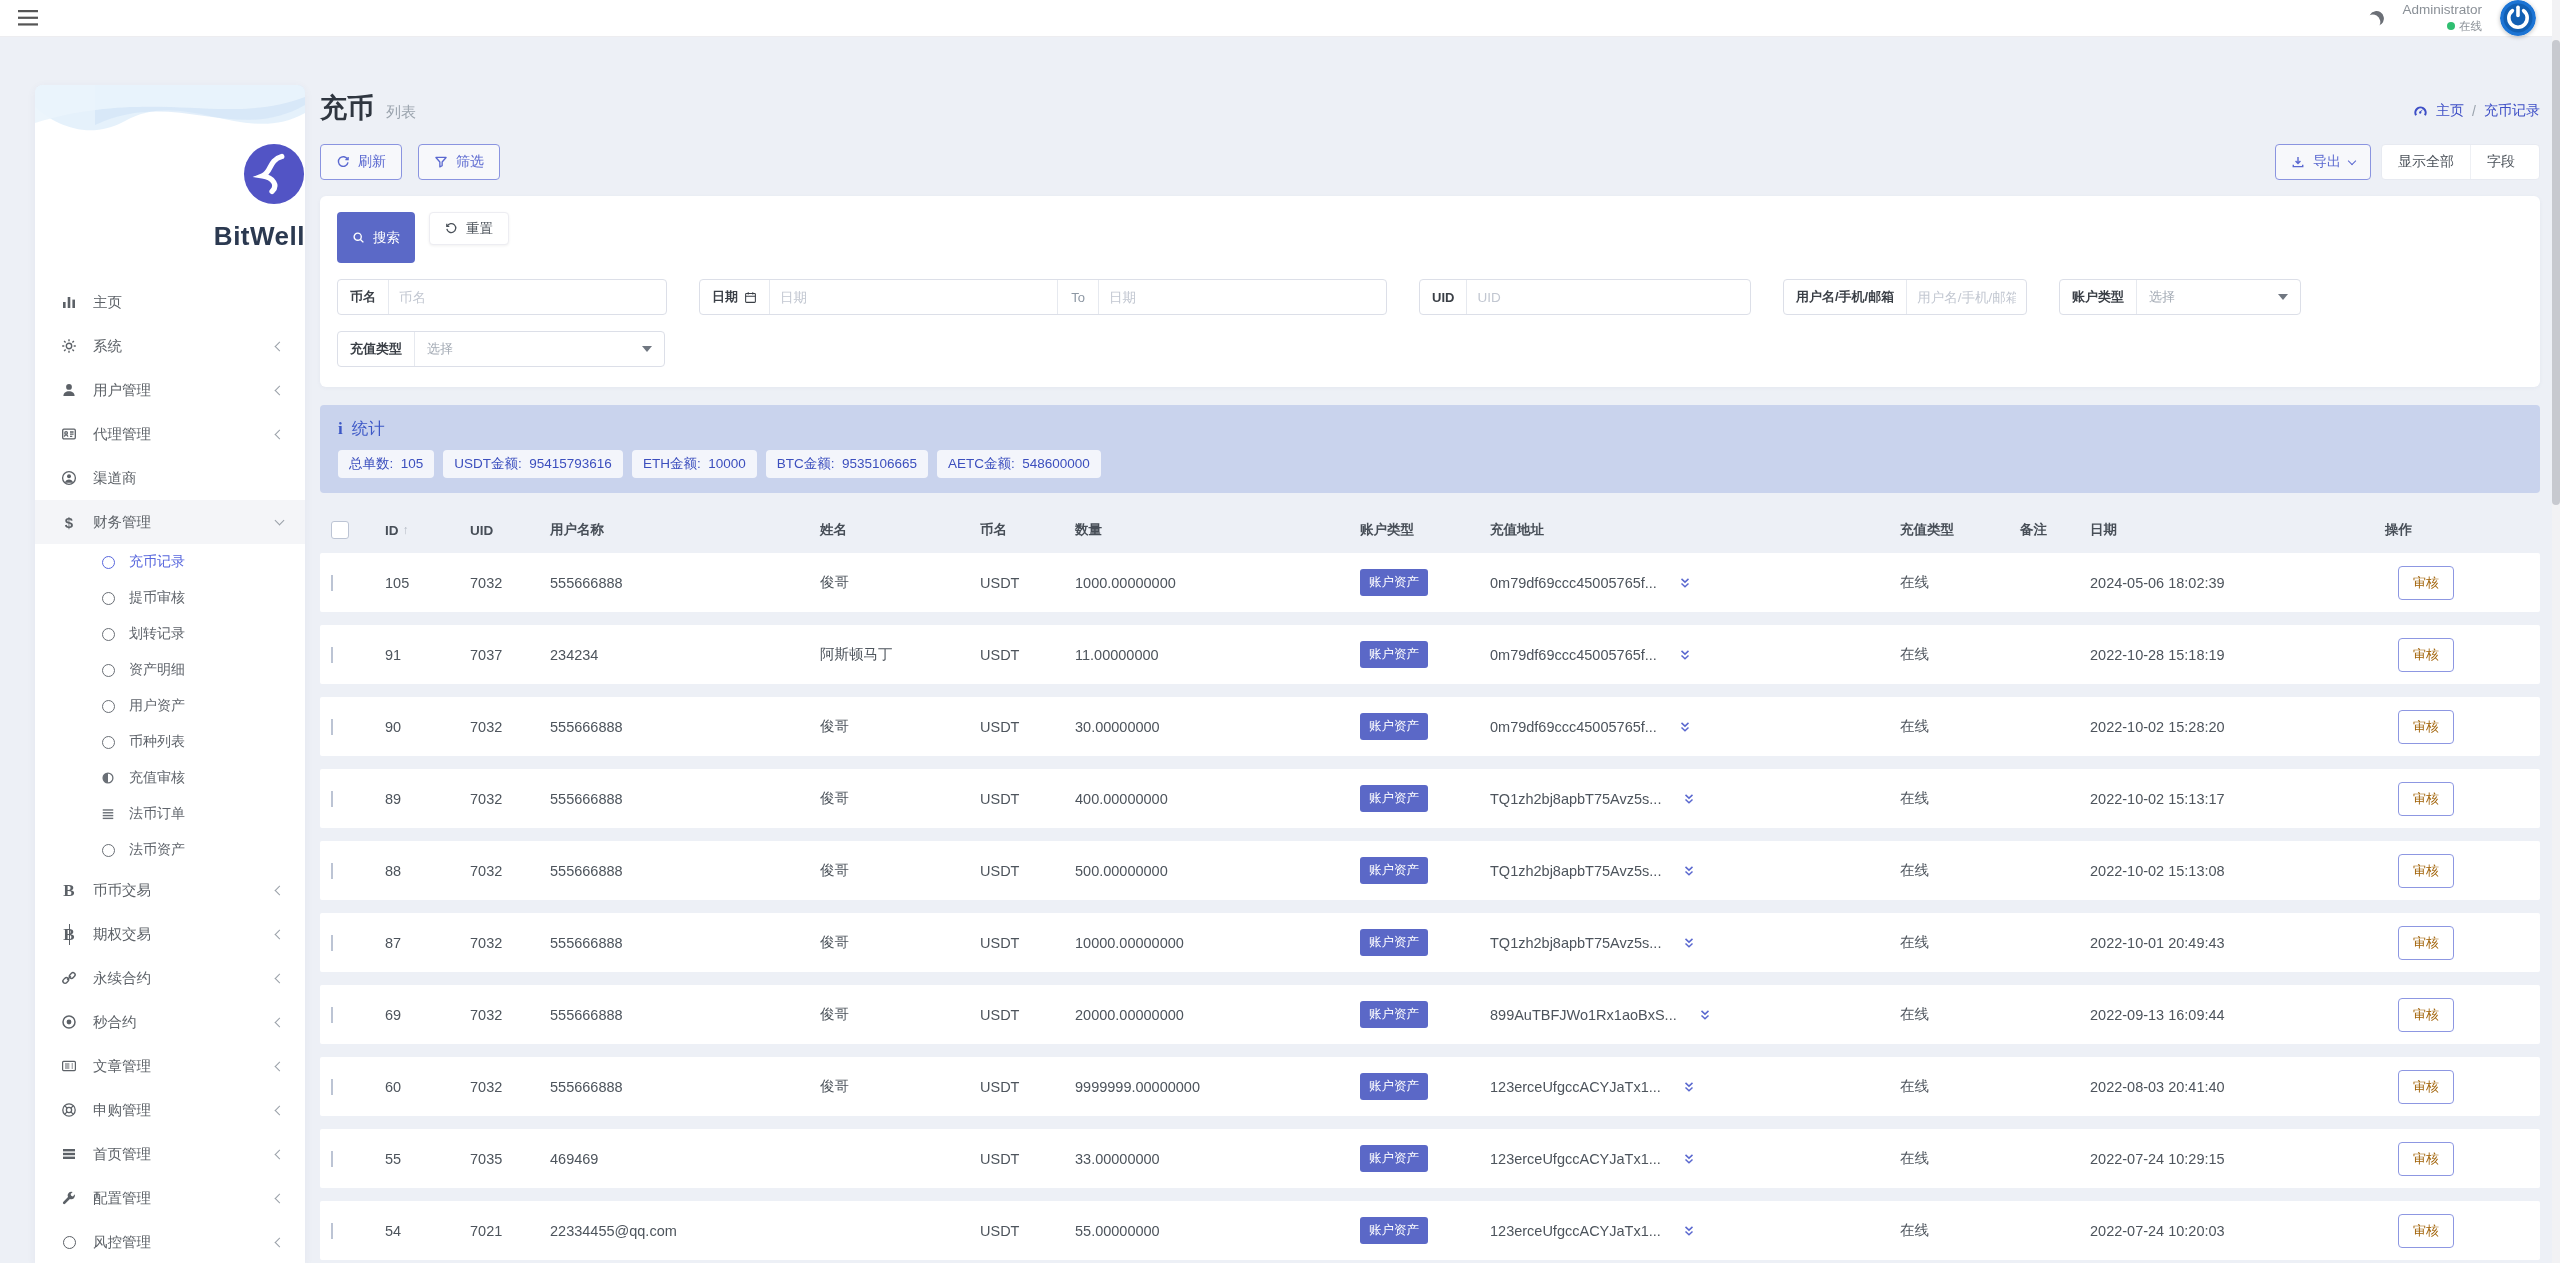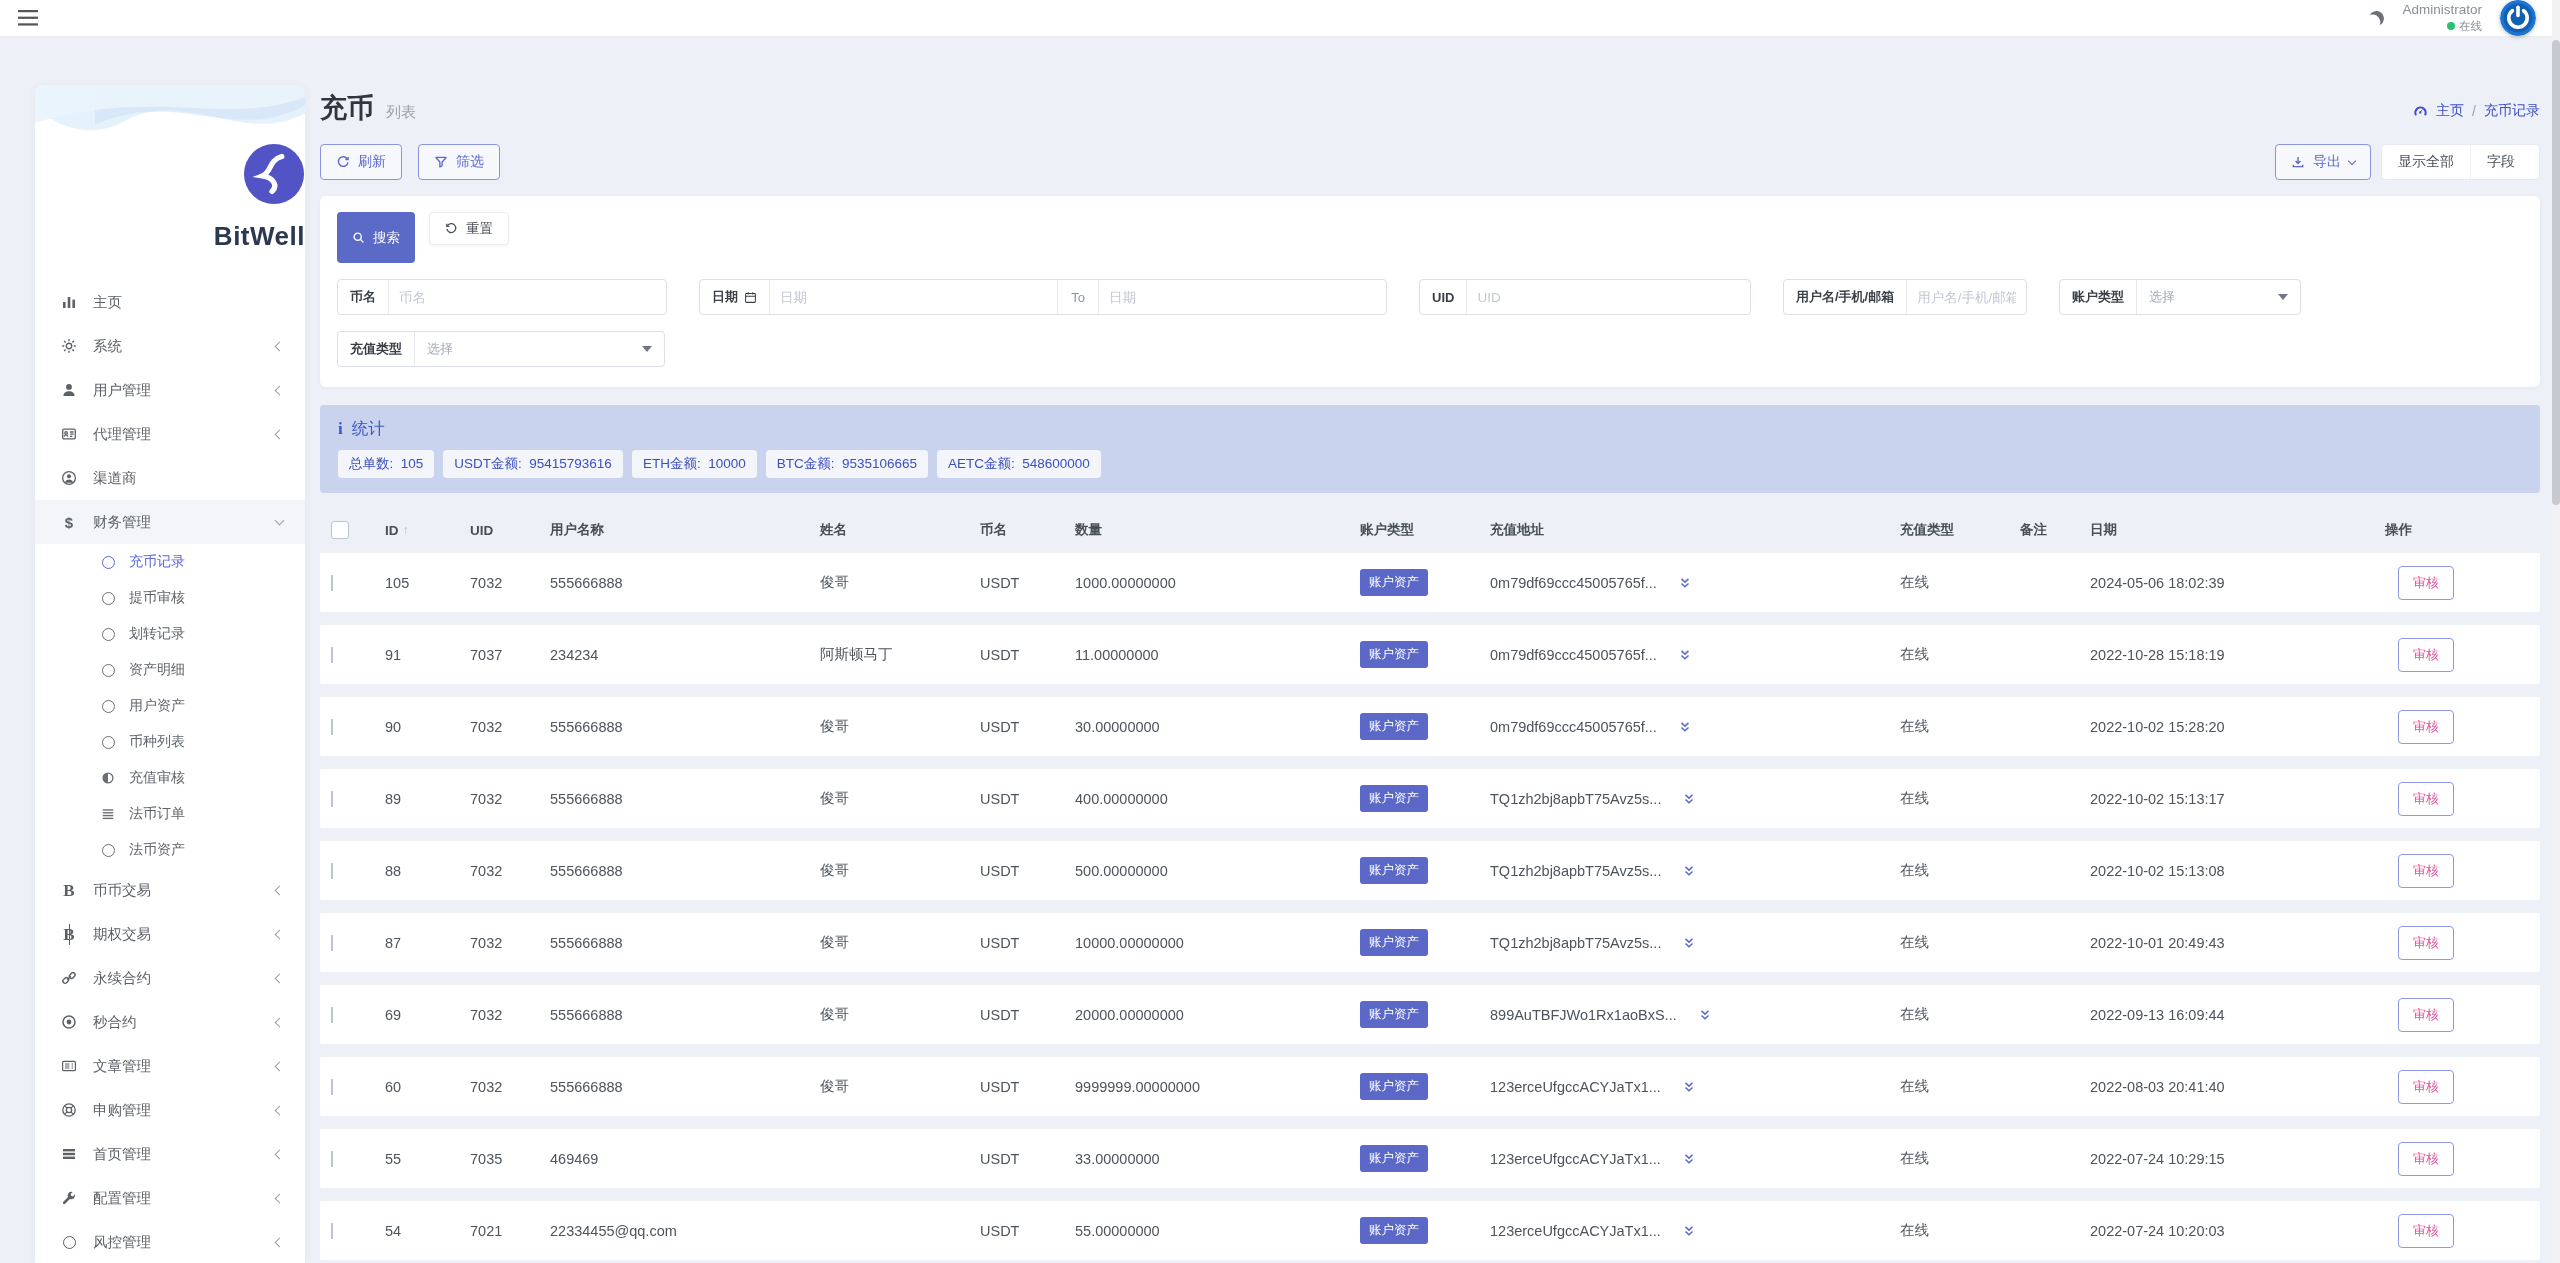--- a/index.html
+++ b/index.html
@@ -95,21 +95,21 @@
   .grid-cols { display:grid; grid-template-columns:65px 85px 80px 270px 160px 95px 285px 130px 410px 120px 70px 295px 1fr; align-items:center; }
   .thead { height:46px; margin-top:14px; font-size:13.5px; color:#474e57; font-weight:bold; }
   .th { padding-right:8px; display:flex; align-items:center; gap:4px; }
   .sort-arrow { color:#b4bac4; font-size:12px; font-weight:normal; }
   .trow { height:59px; background:#fff; margin-bottom:13px; border-radius:2px; font-size:14.5px; color:#4d545c; }
   .cell { padding-right:8px; overflow:hidden; white-space:nowrap; }
   .checkbox { width:18px; height:18px; border:1.5px solid #bcc4d4; border-radius:3px; background:#fff; margin-left:11px; cursor:pointer; }
   .acct-badge { display:inline-block; background:#5b68c7; color:#fff; font-size:12.5px; padding:5px 9px; border-radius:3px; }
   .addr { display:flex; align-items:center; gap:21px; }
   .addr .ico { width:14px; height:14px; color:#5a68cf; cursor:pointer; }
-  .audit-btn { display:inline-block; border:1px solid #8d97e2; color:#ec4899; background:#fff; border-radius:4px; padding:7px 14px; font-size:13px; cursor:pointer; margin-left:13px; }
+  .audit-btn { display:inline-block; border:1px solid #8d97e2; color:#a16207; background:#fff; border-radius:4px; padding:7px 14px; font-size:13px; cursor:pointer; margin-left:13px; }
   .partial-row { height:13px; background:#fff; border-radius:2px 2px 0 0; }
 </style>
 </head>
 <body>
 
 <div class="topbar">
   <div class="hamburger">
     <svg viewBox="0 0 18 14" fill="currentColor">
         <rect width="18" height="2" y="0"></rect>
         <rect width="18" height="2" y="6"></rect>

